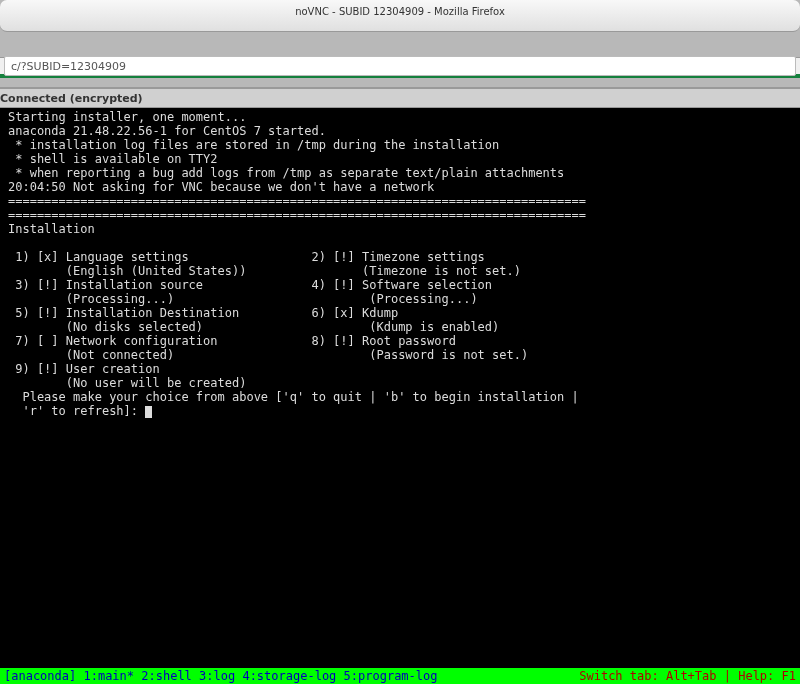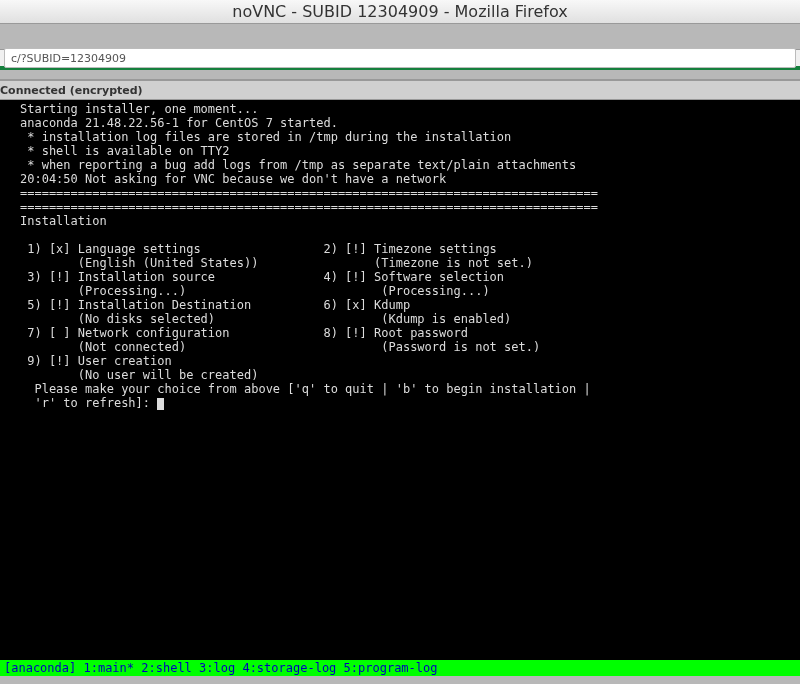--- a/index.html
+++ b/index.html
@@ -8,27 +8,28 @@
       box-sizing: border-box;
     }
     body {
       width: 800px;
       height: 684px;
       background: #b8b8b8;
       font-family: "DejaVu Sans", sans-serif;
       overflow: hidden;
     }
     .titlebar {
-      height: 24px;
+      height: 32px;
       background: linear-gradient(to bottom, #f8f8f8, #e0e0e0);
       border-bottom: 1px solid #999;
       text-align: center;
       line-height: 24px;
-      font-size: 16px;
+      font-size: 10px;
       color: #333;
+      border-radius: 7px;
     }
     .urlbar-row {
       height: 20px;
       background: #f0f0f0;
       border-bottom: 4px solid #15803d;
       display: flex;
       align-items: center;
       padding: 2px 4px;
     }
     .urlbar {
@@ -59,21 +60,21 @@
       font-weight: bold;
       color: #333;
     }
     .terminal {
       background: #000;
       color: #dcdcdc;
       font-family: "DejaVu Sans Mono", "Courier New", monospace;
       font-size: 12px;
       line-height: 14px;
       white-space: pre;
-      padding: 2px 20px;
+      padding: 2px 8px;
       height: 560px;
       overflow: hidden;
     }
     .bottom-bar {
       height: 16px;
       background: #00ff00;
       font-family: "DejaVu Sans Mono", "Courier New", monospace;
       font-size: 12px;
       line-height: 16px;
       display: flex;
@@ -140,13 +141,14 @@
 <span> 7) [ ] Network configuration             8) [!] Root password</span>
 <span>        (Not connected)                           (Password is not set.)</span>
 <span> 9) [!] User creation</span>
 <span>        (No user will be created)</span>
 <span>  Please make your choice from above ['q' to quit | 'b' to begin installation |</span>
 <span>  'r' to refresh]: </span><span class="cursor"></span>
 </div>
 
 <div class="bottom-bar">
   <span class="bottom-left">[anaconda] 1:main* 2:shell  3:log  4:storage-log  5:program-log</span>
+  <span class="bottom-right">Switch tab: Alt+Tab | Help: F1 </span>
 </div>
 
 </body></html>

